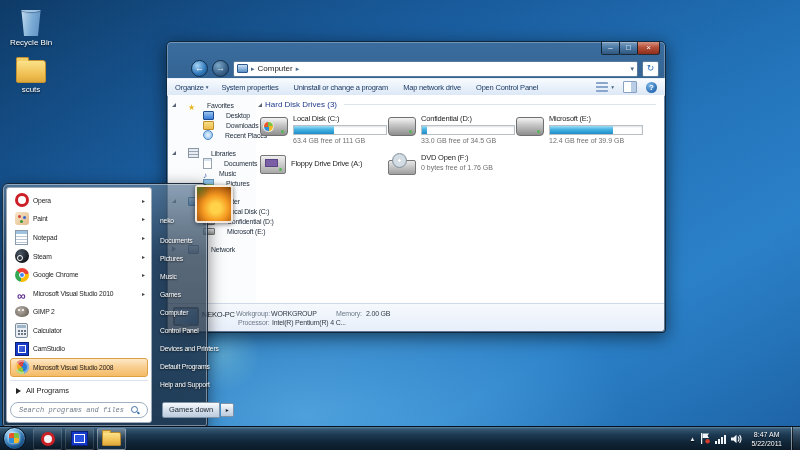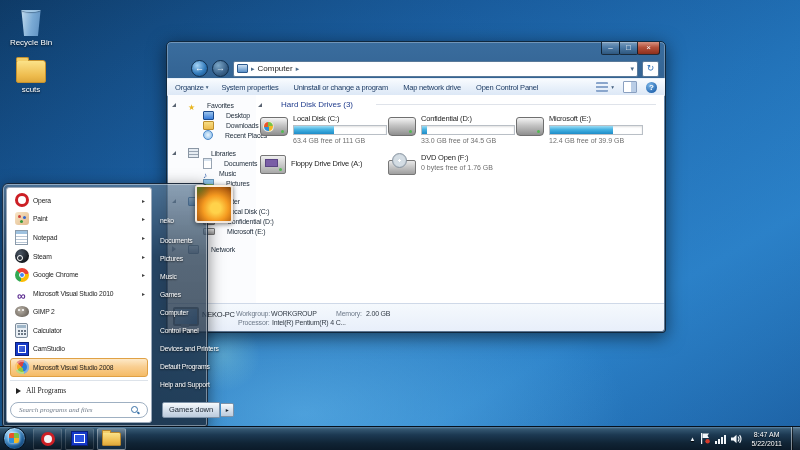--- a/index.html
+++ b/index.html
@@ -79,21 +79,21 @@
   .recent-places-icon{width:8px;height:8px;border-radius:50%;background:radial-gradient(#eaf4fc,#7db6e8);border:1px solid #4a86c8;}
   .libraries-icon{width:9px;height:8px;border:1px solid #8a96a4;background:linear-gradient(#e6ecf2 0 2px,#9aa6b4 2px 3px,#e6ecf2 3px 5px,#9aa6b4 5px 6px,#e6ecf2 6px 8px);}
   .documents-icon{width:7px;height:9px;background:#fff;border:1px solid #98a4b2;box-shadow:inset 0 2px 0 #d8e4f0;}
   .music-icon::before{content:"♪";font-size:8px;color:#3a66b0;line-height:8px;}
   .pictures-icon{width:9px;height:7px;background:linear-gradient(#8ec7ee 0 58%,#7cb85e 58%);border:1px solid #6a96b8;}
   .computer-nav-icon{width:9px;height:7px;background:linear-gradient(#cfe2f4,#5a90c8);border:1px solid #2c5a8e;border-radius:1px;}
   .drive-nav-icon{width:10px;height:5px;background:linear-gradient(#eee,#999);border:1px solid #777;border-radius:1px;}
   .network-nav-icon{width:9px;height:7px;background:linear-gradient(#dfe7ef,#aab8c6);border:1px solid #8898a8;border-radius:1px;}
   
   .mainpane{flex:1;padding:5px 8px 0 2px;}
-  .grp-hdr{display:flex;align-items:center;gap:19px;cursor:pointer;}
+  .grp-hdr{display:flex;align-items:center;gap:3px;cursor:pointer;}
   .grp-exp{width:0;height:0;border-left:4px solid rgba(0,0,0,0);border-bottom:4px solid #5a6472;}
   .grp-title{font-size:8px;color:#1f3b8c;white-space:nowrap;}
   .grp-line{flex:1;height:1px;background:#dfe3ea;margin-left:4px;}
   .drive-row{display:flex;margin:5px 0 9px 2px;}
   .drive{width:128px;display:flex;gap:5px;cursor:pointer;}
   .drive.center{align-items:center;}
   .dcol{display:flex;flex-direction:column;}
   .dname{font-size:7.5px;letter-spacing:-.2px;color:#1e1e1e;white-space:nowrap;}
   .dbar{width:92px;height:8px;border:1px solid #b9bfc6;background:#fff;margin-top:2px;box-shadow:inset 0 1px 2px rgba(0,0,0,.12);}
   .dfill{height:100%;background:linear-gradient(#9adcf4,#46b2e2 45%,#1d8cc8);}
@@ -125,23 +125,23 @@
     border:1px solid rgba(20,35,52,.75);box-shadow:0 4px 16px rgba(0,0,0,.5), inset 0 0 0 1px rgba(255,255,255,.4);
     background:linear-gradient(rgba(95,125,152,.72),rgba(42,62,84,.78) 30%,rgba(26,42,60,.82));display:flex;padding:3px;box-sizing:border-box;}
   .sm-left{width:138px;flex:0 0 auto;background:#fff;border:1px solid #9caabb;border-radius:3px;padding:3px 3px 4px;display:flex;flex-direction:column;}
   .prow{display:flex;align-items:center;height:17px;gap:4px;padding:0 2px 0 3px;border-radius:3px;border:1px solid rgba(0,0,0,0);cursor:pointer;}
   .prow.selected{background:linear-gradient(#fde9c8,#f9cf92 45%,#f5bb66);border:1px solid #e0a145;}
   .picon{width:15px;height:15px;flex:0 0 auto;display:flex;align-items:center;justify-content:center;}
   .plabel{font-size:7.5px;letter-spacing:-.2px;color:#1c1c1c;flex:1;transform:scaleX(.9);transform-origin:left center;white-space:nowrap;}
   .parrow{font-size:6px;color:#444;}
   .allprog{display:flex;align-items:center;gap:5px;height:16px;margin-top:3px;border-top:1px solid #dde3ea;padding:2px 2px 0 6px;cursor:pointer;}
   .ap-arrow{width:0;height:0;border-left:5px solid #222;border-top:3px solid rgba(0,0,0,0);border-bottom:3px solid rgba(0,0,0,0);}
-  .ap-label{font-size:7.5px;color:#1c1c1c;font-family:Liberation Serif, serif;}
+  .ap-label{font-size:7.5px;color:#1c1c1c;}
   .sm-search{margin-top:4px;height:14px;border:1px solid #9fb0c2;border-radius:8px;background:#fff;display:flex;align-items:center;padding:0 4px 0 6px;}
-  .sm-search input{flex:1;min-width:0;border:none;outline:none;background:transparent;font-family:Liberation Serif, serif;font-size:7px;color:#333;}
+  .sm-search input{flex:1;min-width:0;border:none;outline:none;background:transparent;font-family:Liberation Mono, monospace;font-size:7px;color:#333;}
   .sm-search input::placeholder{color:#707c8a;font-style:italic;}
   .sm-right{flex:1;display:flex;flex-direction:column;padding:27px 6px 5px 8px;position:relative;}
   .place{font-size:7.5px;letter-spacing:-.2px;color:#fff;text-shadow:0 1px 2px rgba(0,0,0,.8);height:13px;line-height:13px;
     transform:scaleX(.9);transform-origin:left center;white-space:nowrap;cursor:pointer;margin-bottom:5px;}
   .place.user{margin-bottom:7px;}
   .avatar{position:absolute;top:-2px;right:7px;width:34px;height:34px;border:2px solid rgba(255,255,255,.85);border-radius:3px;
     box-shadow:0 1px 5px rgba(0,0,0,.55);cursor:pointer;
     background:radial-gradient(circle at 55% 62%,#ffd24a 0 18%,#f59a20 45%,#b35f10 75%,#5a3808 100%);}
   .avatar::before{content:"";position:absolute;left:0;top:0;width:14px;height:12px;background:radial-gradient(circle at 0 0,rgba(90,130,40,.9),rgba(90,130,40,0) 75%);}
   .shutdown-row{margin-top:auto;display:flex;align-items:center;gap:1px;padding-left:2px;}

